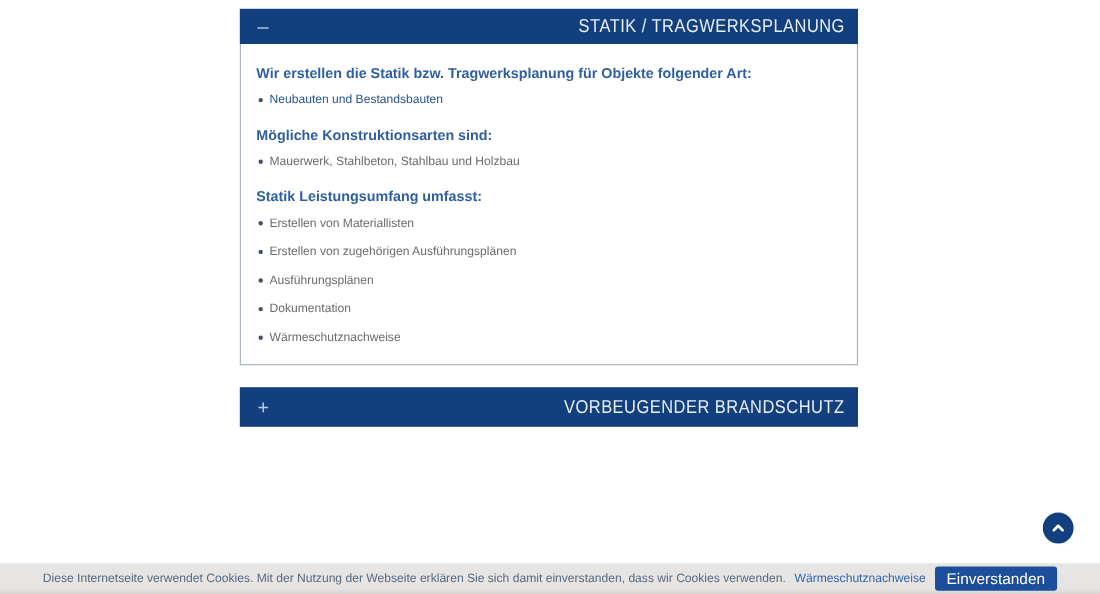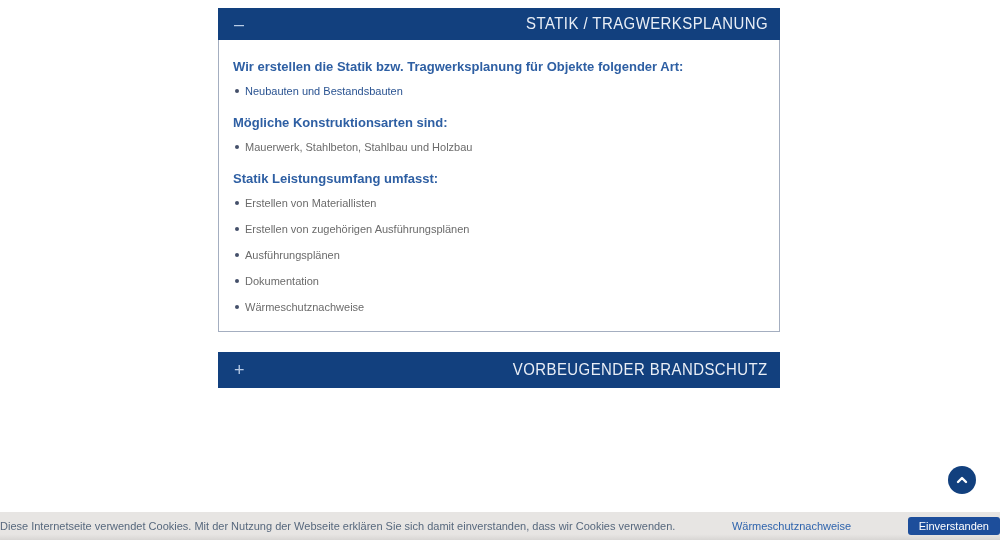--- a/index.html
+++ b/index.html
@@ -122,36 +122,36 @@
   
   .cookie-bar {
     position: absolute;
     left: 0;
     bottom: 0;
     width: 1000px;
     height: 28px;
     background: linear-gradient(#e7e5e3, #e7e5e3 80%, #d8d6d4);
     display: flex;
     align-items: center;
-    justify-content: space-between;
+    justify-content: center;
     gap: 8px;
     font-size: 11px;
   }
   .cookie-text { color: #57687d; }
   .cookie-link {
     color: #2f64ad;
     text-decoration: none;
     cursor: pointer;
   }
   .cookie-accept {
     background: #1d4e9b;
     color: #ffffff;
     border: none;
     border-radius: 3px;
-    font-size: 11px;
+    font-size: 14px;
     font-family: "Liberation Sans", sans-serif;
     padding: 3px 11px;
     cursor: pointer;
   }
 </style>
 </head>
 <body>
 
 <div class="content-col">
 

